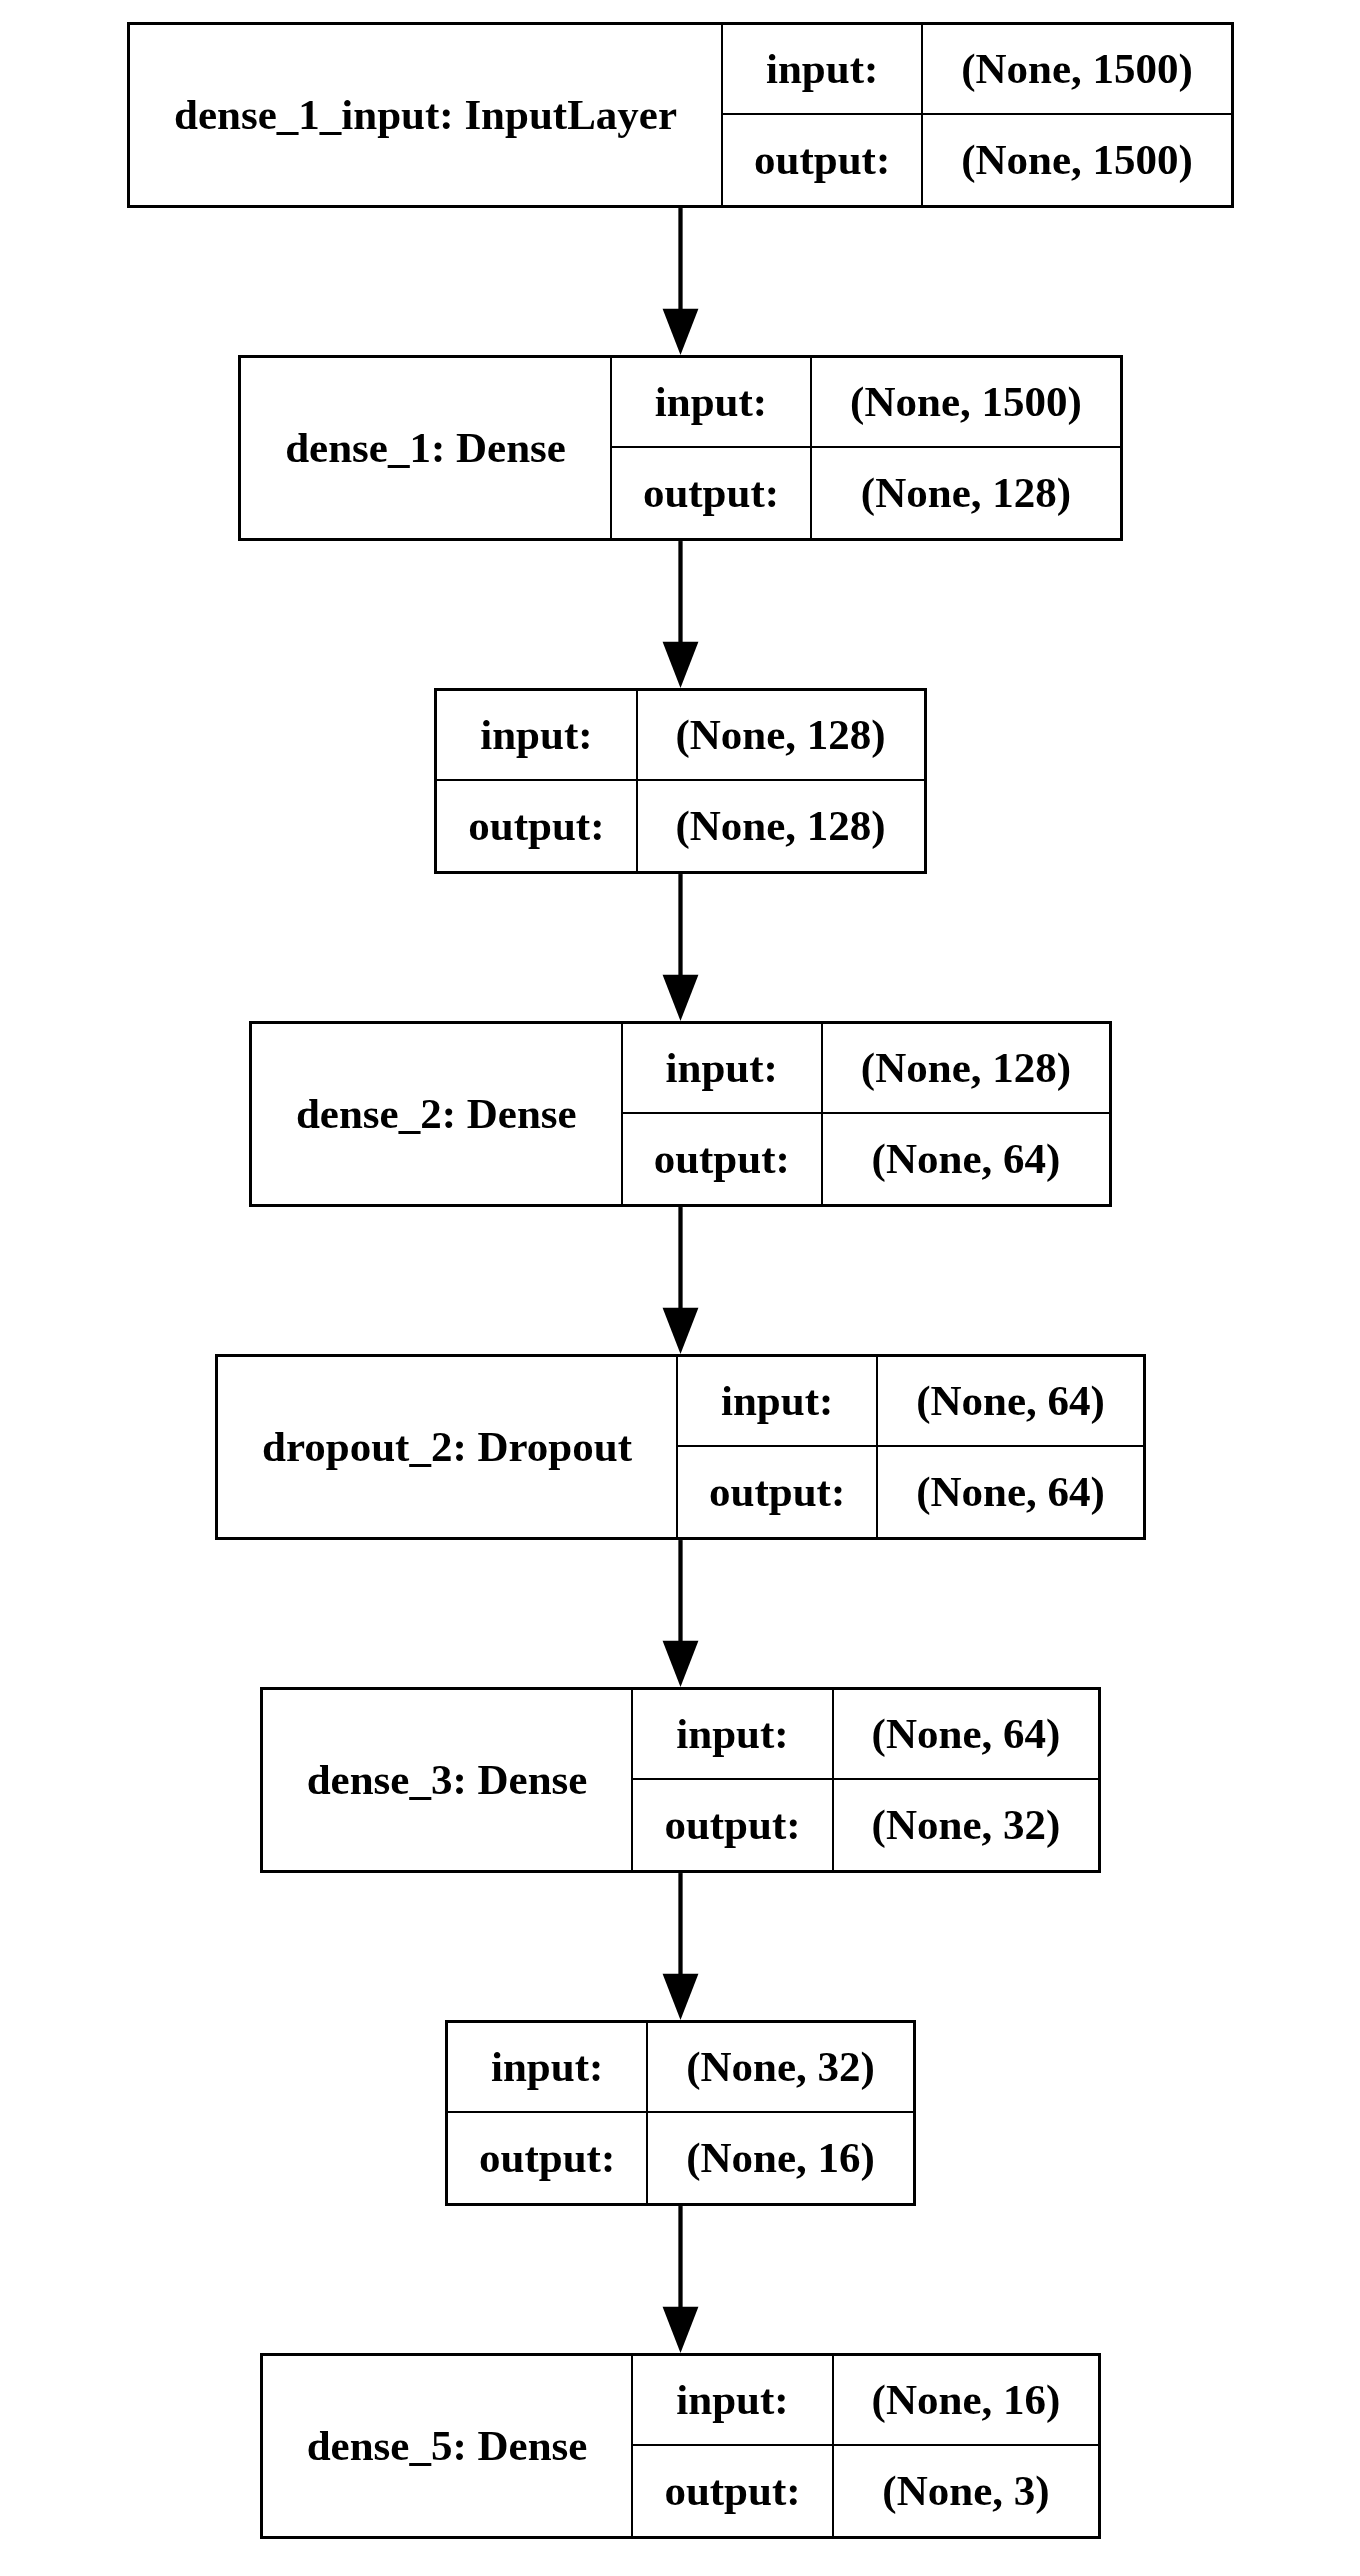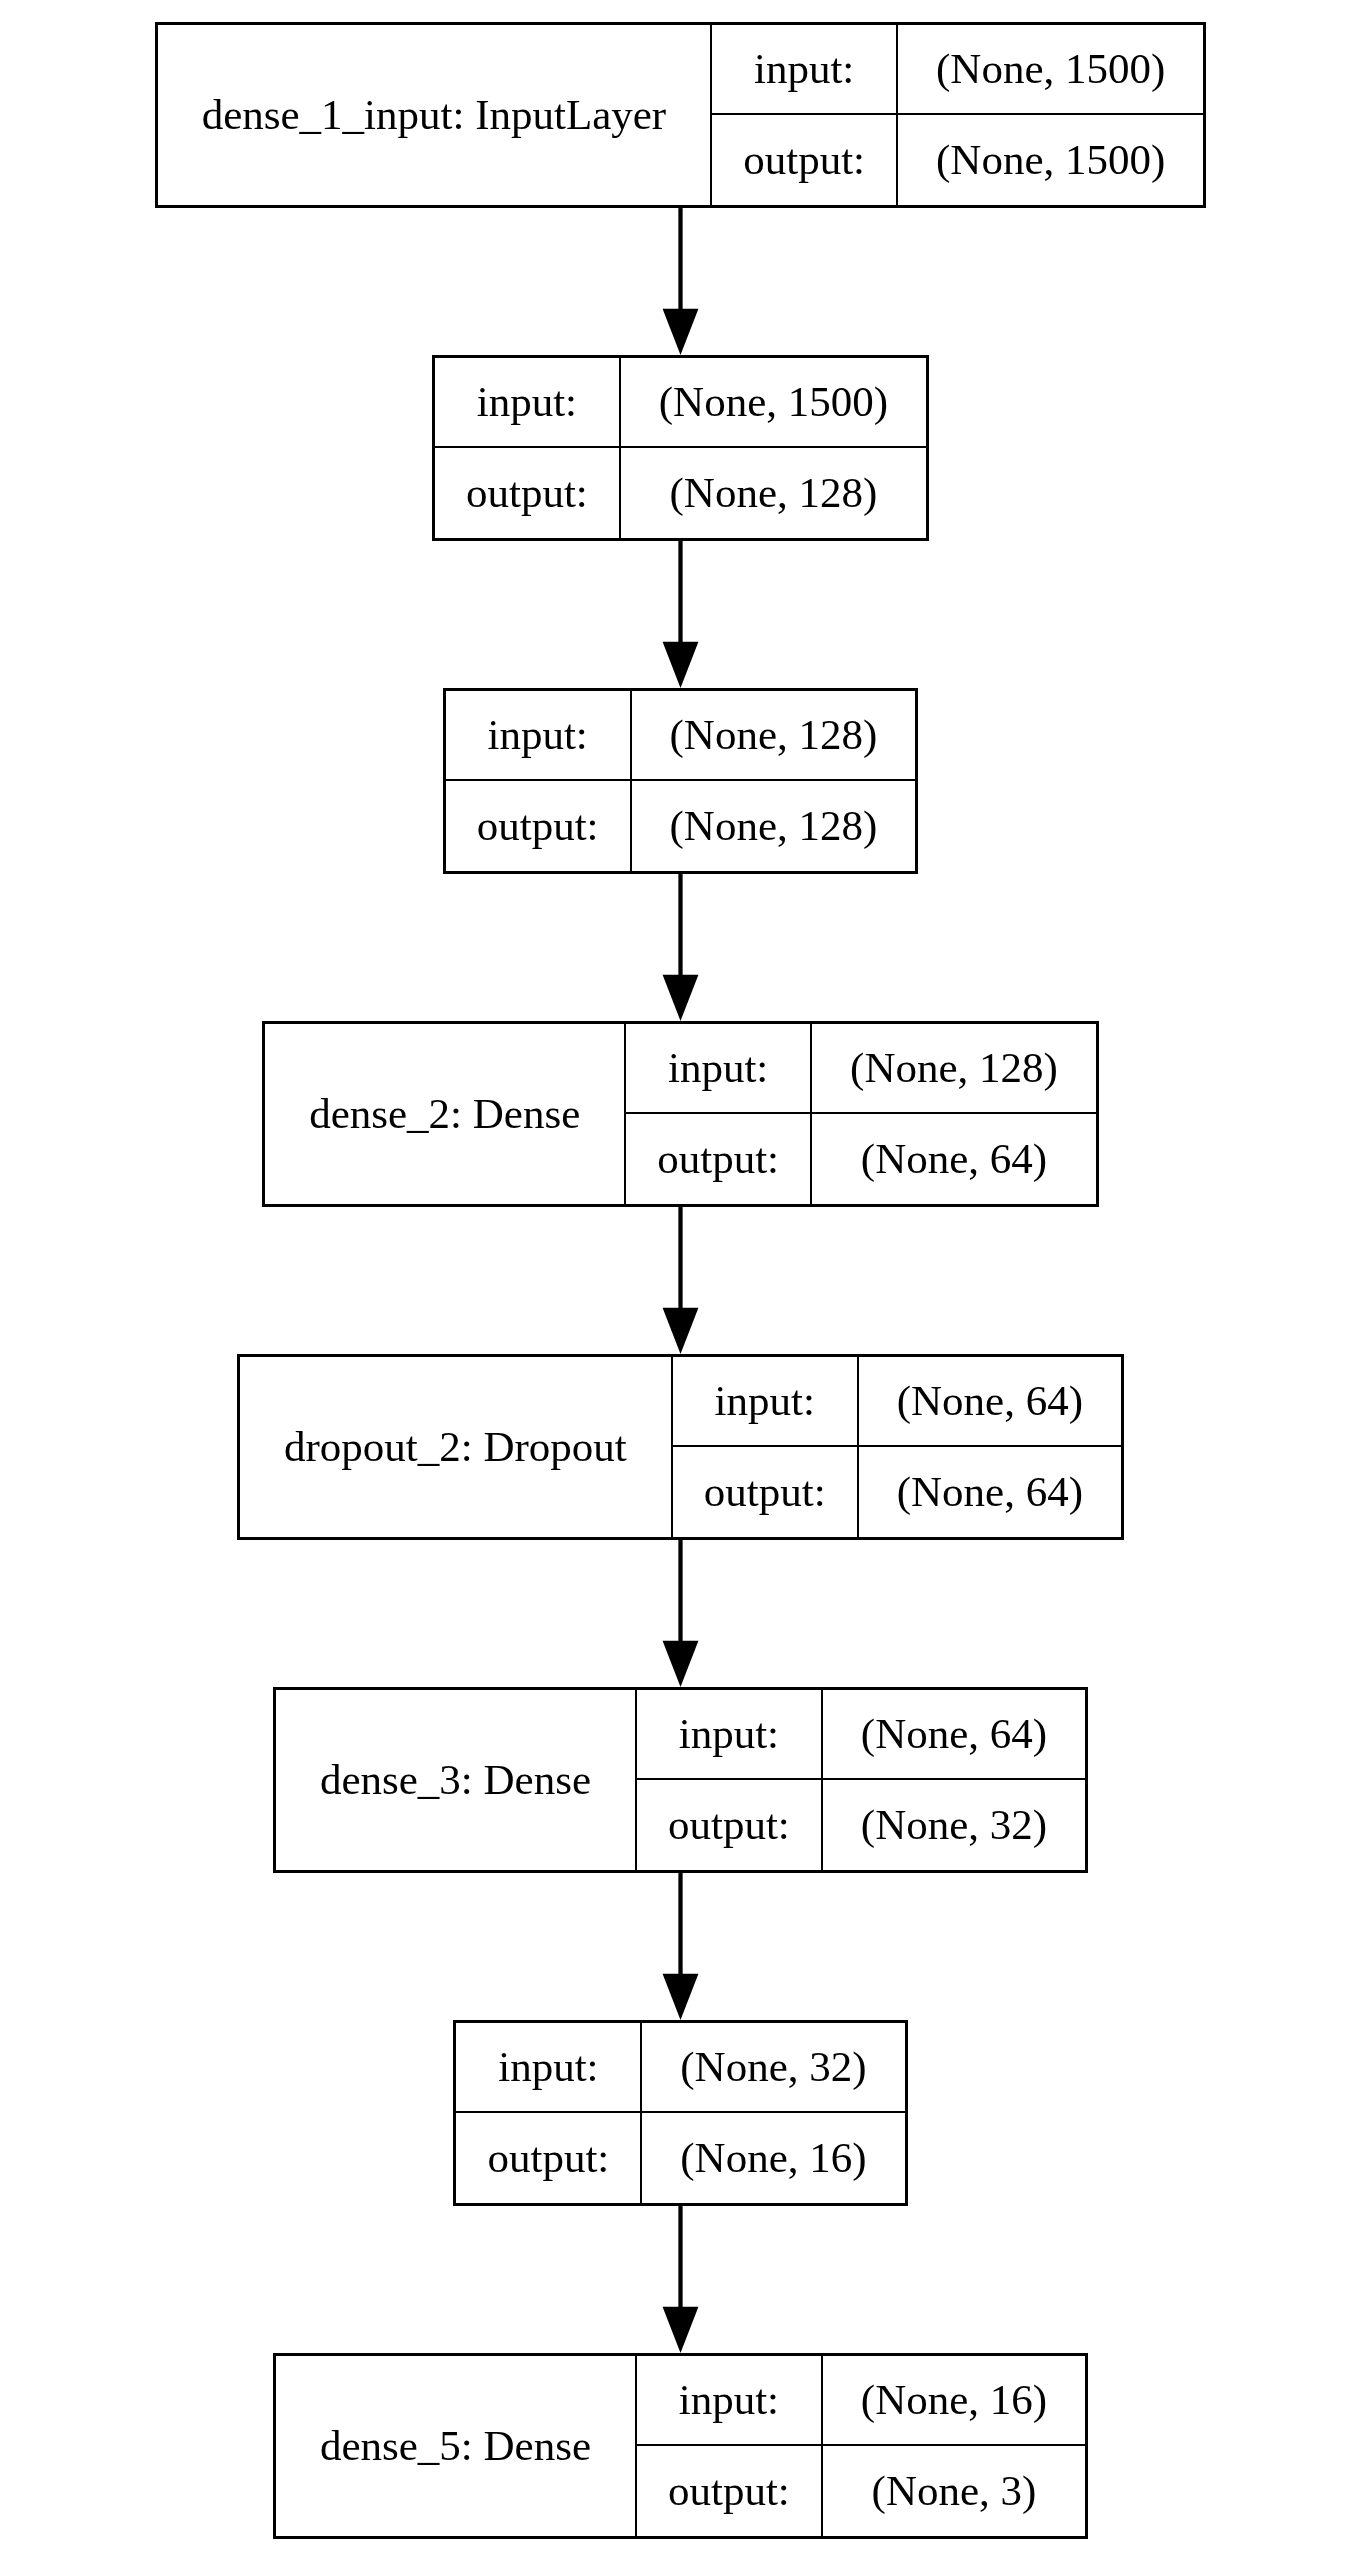--- a/index.html
+++ b/index.html
@@ -31,20 +31,21 @@
     border: 3.4px solid #000000;
     font-size: 43px;
     line-height: 1.1;
     white-space: nowrap;
   }
   .cell {
     display: flex;
     align-items: center;
     justify-content: center;
     box-sizing: border-box;
+    font-weight: bold;
   }
   .name-cell {
     grid-row: 1 / 3;
     grid-column: 1;
     padding: 4px 44px;
     border-right: 2.6px solid #000000;
   }
   .io-cell {
     min-height: 90px;
     padding: 0 31px;
@@ -77,20 +78,21 @@
   </div>
 
   <div class="arrow">
     <svg width="41" height="147" viewBox="0 0 48 172">
       <line x1="24" y1="0" x2="24" y2="122" stroke="#000" stroke-width="5"></line>
       <polygon points="3,118 45,118 24,172" fill="#000"></polygon>
     </svg>
   </div>
 
   <div class="node">
+    <div class="cell name-cell">dense_1: Dense</div>
     <div class="cell io-cell in-label">input:</div>
     <div class="cell io-cell in-value">(None, 1500)</div>
     <div class="cell io-cell out-label">output:</div>
     <div class="cell io-cell out-value">(None, 128)</div>
   </div>
 
   <div class="arrow">
     <svg width="41" height="147" viewBox="0 0 48 172">
       <line x1="24" y1="0" x2="24" y2="122" stroke="#000" stroke-width="5"></line>
       <polygon points="3,118 45,118 24,172" fill="#000"></polygon>

